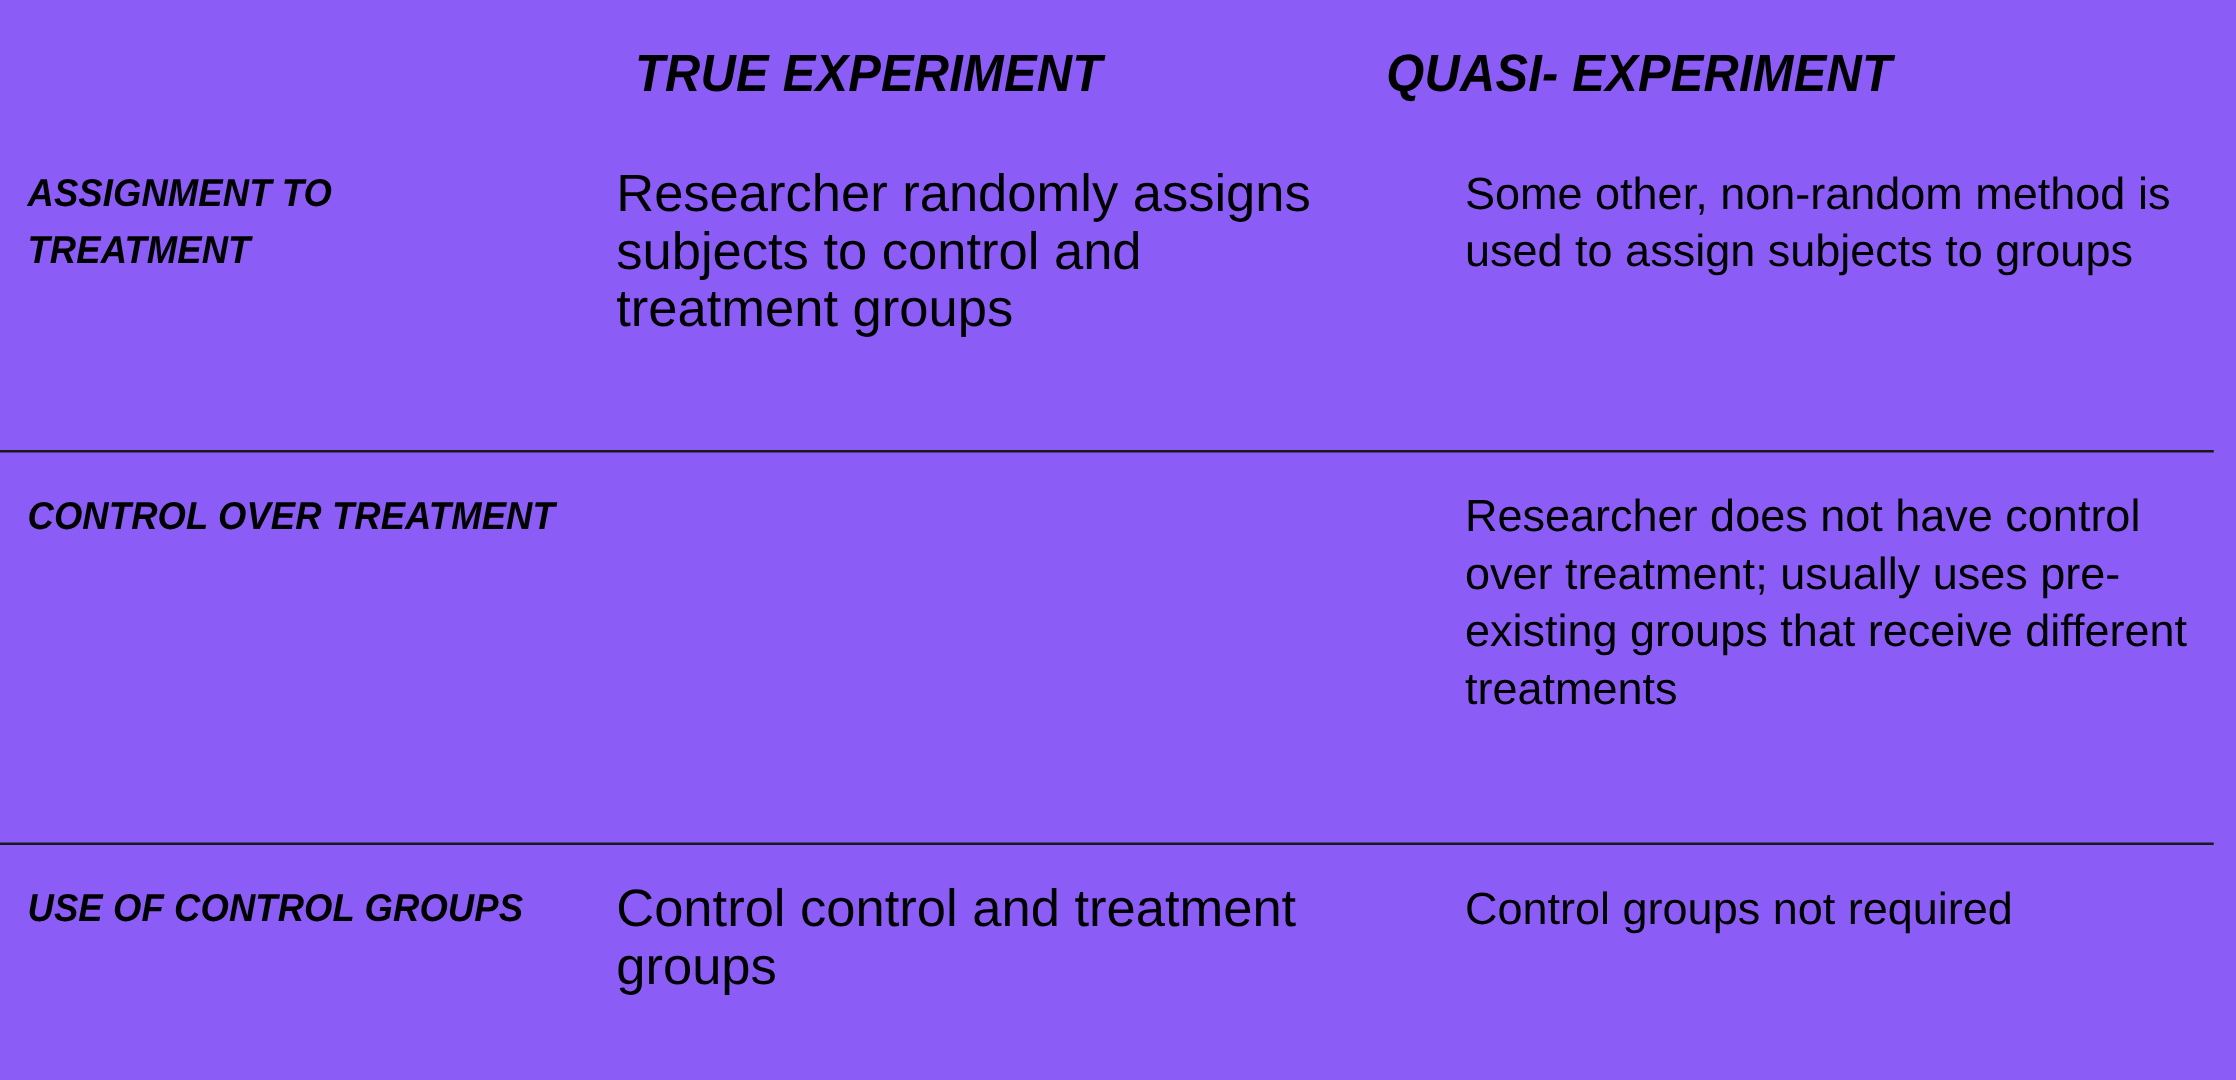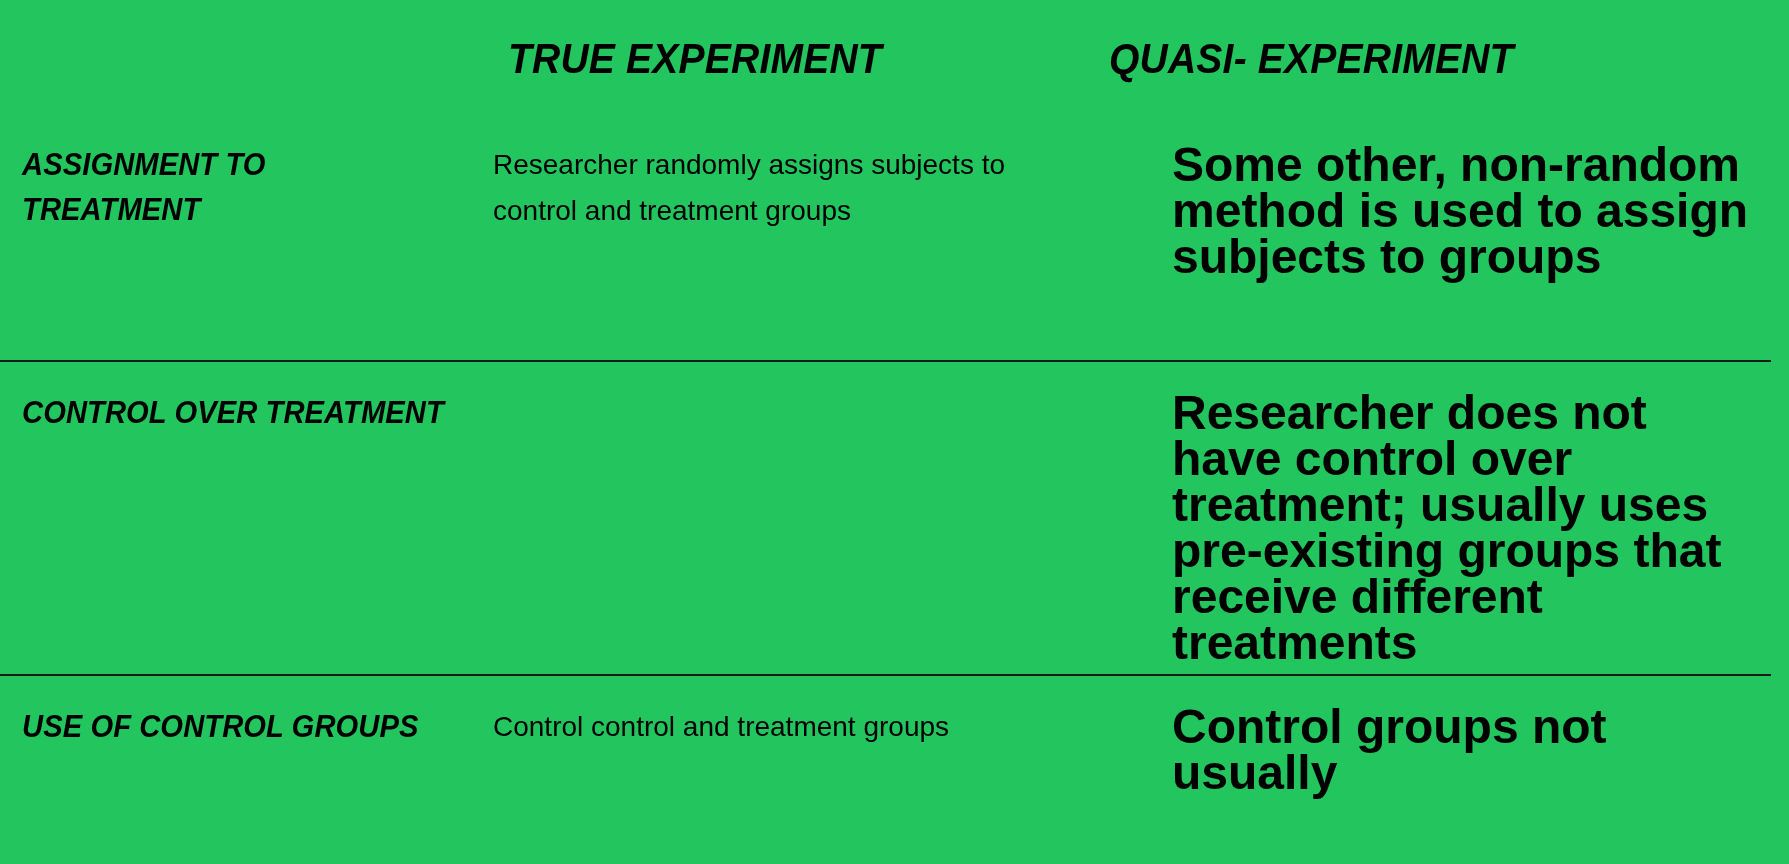--- a/index.html
+++ b/index.html
@@ -14,21 +14,21 @@
   body {
     font-family: "Liberation Sans", sans-serif;
     color: #000000;
     -webkit-font-smoothing: antialiased;
   }
 
   .table {
     position: relative;
     width: 1789px;
     height: 864px;
-    background: #22c55e;
+    background: #8b5cf6;
   }
 
   
   .header-row {
     position: absolute;
     top: 0;
     left: 0;
     width: 1789px;
     height: 118px;
   }
@@ -49,21 +49,21 @@
   .col-head.c2 { left: 508px; }
   .col-head.c3 { left: 1109px; }
 
   
   .row {
     position: absolute;
     left: 0;
     width: 1789px;
   }
 
-  .row.r1 { top: 128px; height: 242px; }
+  .row.r1 { top: 118px; height: 242px; }
   .row.r2 { top: 360px; height: 341px; }
   .row.r3 { top: 674px; height: 151px; }
 
   .divider {
     position: absolute;
     left: 0;
     top: 0;
     width: 1771px;
     height: 2px;
     background: #1a1a1a;
@@ -82,31 +82,31 @@
     font-size: 31px;
     line-height: 45px;
     letter-spacing: 0.1px;
     transform: scaleX(0.94);
     transform-origin: left top;
   }
 
   .cell.c2 {
     left: 493px;
     width: 600px;
-    font-size: 28px;
+    font-size: 42px;
     line-height: 46px;
     font-weight: 400;
   }
 
   .cell.c3 {
     left: 1172px;
     width: 580px;
-    font-size: 48px;
+    font-size: 36px;
     line-height: 46px;
-    font-weight: 700;
+    font-weight: 400;
   }
 
   
   .row.r1 .cell { top: 14px; }
   .row.r2 .cell { top: 30px; }
   .row.r3 .cell { top: 30px; }
 </style>
 </head>
 <body>
 
@@ -126,16 +126,16 @@
   <div class="row r2">
     <div class="divider"></div>
     <div class="cell label">CONTROL OVER TREATMENT</div>
     <div class="cell c3">Researcher does not have control over treatment; usually uses pre-existing groups that receive different treatments</div>
   </div>
 
   <div class="row r3">
     <div class="divider"></div>
     <div class="cell label">USE OF CONTROL GROUPS</div>
     <div class="cell c2">Control control and treatment groups</div>
-    <div class="cell c3">Control groups not usually</div>
+    <div class="cell c3">Control groups not required</div>
   </div>
 
 </div>
 
 </body></html>

